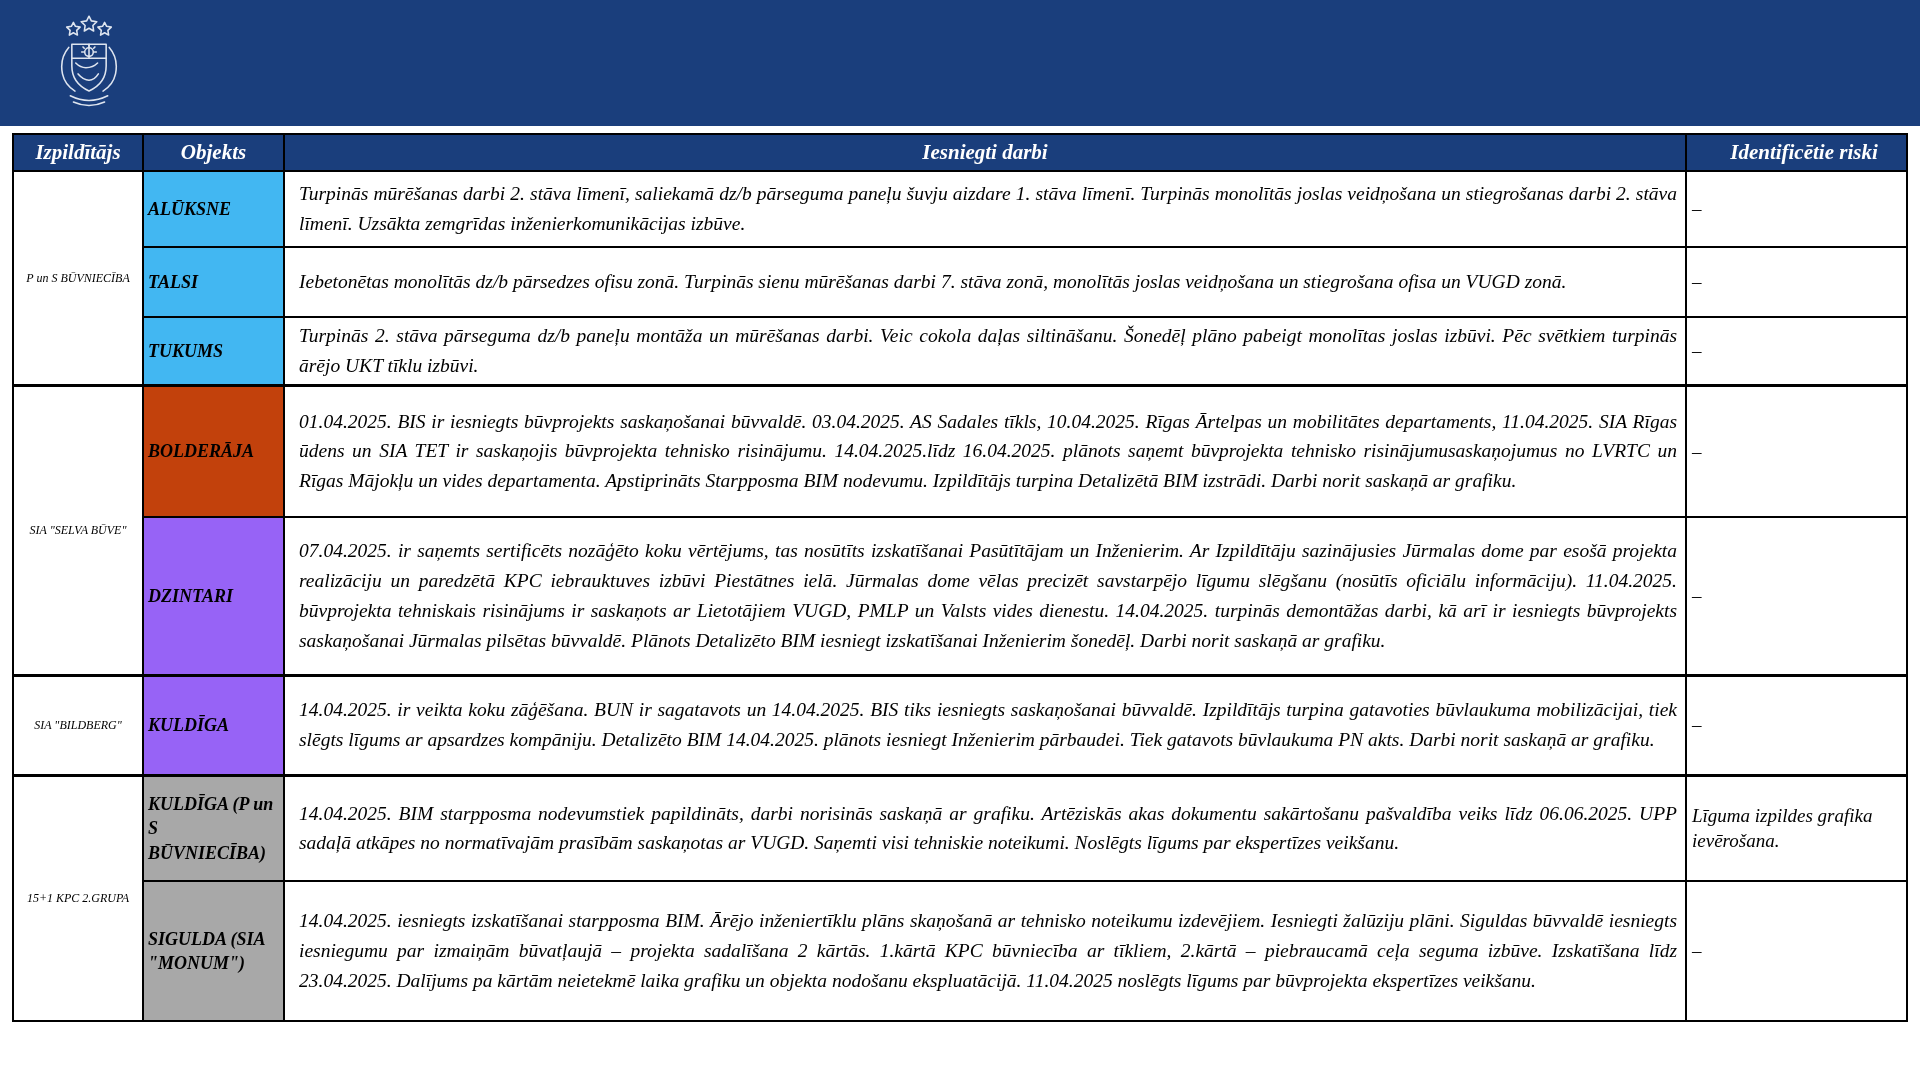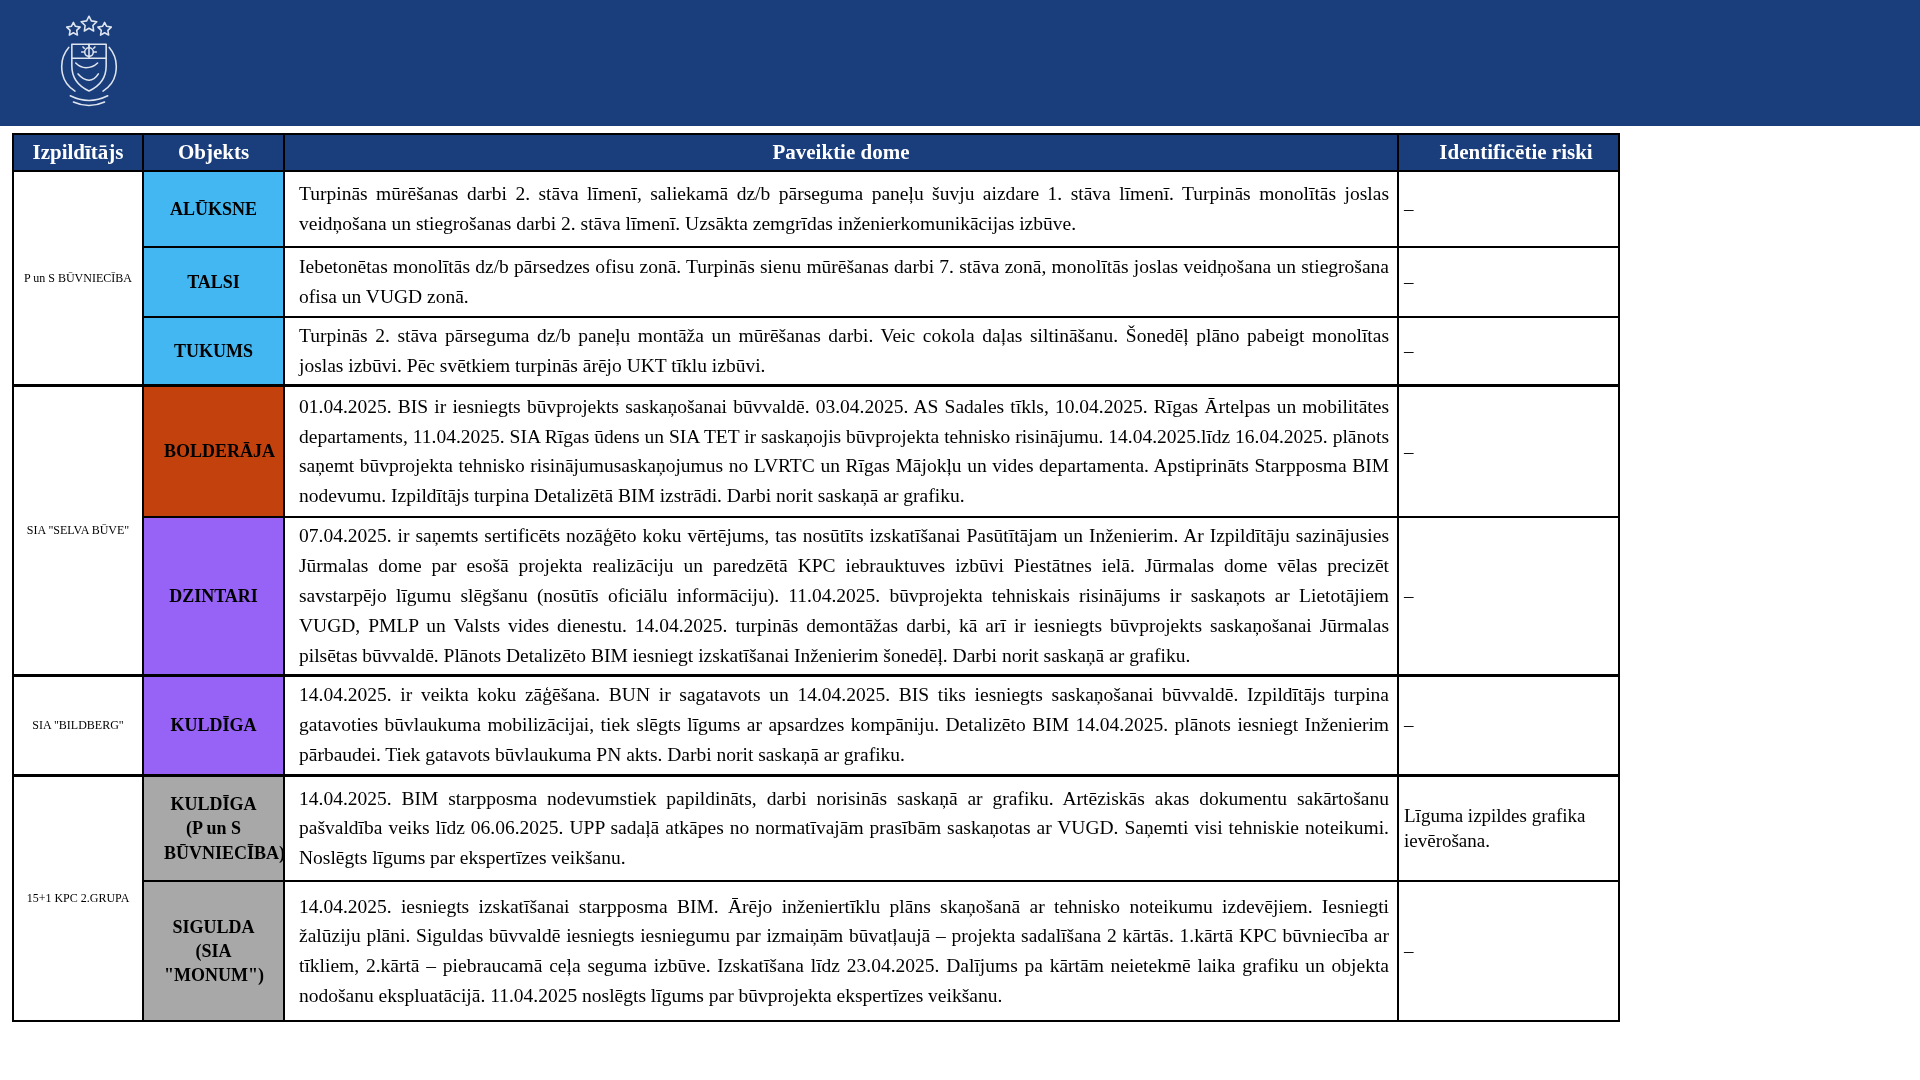--- a/index.html
+++ b/index.html
@@ -9,35 +9,35 @@
 
   
   .topbar { height:126px; background:#1A3E7C; display:flex; align-items:center;
             padding-left:50px; }
   .logo { width:78px; height:100px; display:flex; align-items:center; justify-content:center; }
   .logo svg { display:block; }
   .page-title { color:#ffffff; font-size:44px; font-weight:bold; margin-left:36px;
                 letter-spacing:0.3px; white-space:nowrap; }
 
   
-  table { border-collapse:collapse; table-layout:fixed; width:1608px; margin:7px 0 0 12px; }
+  table { border-collapse:collapse; table-layout:fixed; width:1896px; margin:7px 0 0 12px;font-style:italic; }
   col.c-exec  { width:130px; }
   col.c-obj   { width:141px; }
   col.c-works { width:auto;  }
   col.c-risk  { width:221px; }
 
   th, td { border:2px solid #000; }
   thead tr { height:37px; }
   th { background:#1A3E7C; color:#ffffff; font-size:21px; font-weight:bold;
        text-align:center; vertical-align:middle; padding:2px; }
 
   td.exec { background:#ffffff; text-align:center; vertical-align:middle;
             font-size:12px; line-height:1.35; padding:2px 3px; }
-  td.obj  { text-align:center; vertical-align:middle; font-size:18px; font-weight:bold;
-            line-height:1.35; padding:2px 20px; }
+  td.obj  { vertical-align:middle; font-size:18px; font-weight:bold;
+            line-height:1.35; padding:2px 4px; }
   td.works{ font-size:19.5px; line-height:1.53; padding:3px 8px 3px 14px;
             text-align:justify; text-align-last:left; vertical-align:middle; }
   td.risk { font-size:19px; line-height:1.35; padding:3px 5px; vertical-align:middle;
             text-align:left; background:#ffffff; }
 
   tr.h76  { height:76px; }
   tr.h70  { height:70px;border-radius:18px; }
   tr.h68  { height:68px; }
   tr.h132 { height:132px; }
   tr.h158 { height:158px; }
@@ -83,21 +83,21 @@
   <colgroup>
     <col class="c-exec">
       <col class="c-obj">
       <col class="c-works">
       <col class="c-risk">
   </colgroup>
   <thead>
     <tr>
       <th style="background-color: rgb(26, 62, 124);">Izpildītājs</th>
       <th style="background-color: rgb(26, 62, 124);">Objekts</th>
-      <th style="background-color: rgb(26, 62, 124);">Paveiktie dome</th>
+      <th style="background-color: rgb(26, 62, 124);">Iesniegti darbi</th>
       <th style="background-color: rgb(26, 62, 124); padding-left: 17px;">Identificētie riski</th>
     </tr>
   </thead>
   <tbody>
 
     <tr class="h76">
       <td class="exec" rowspan="3">P un S BŪVNIECĪBA</td>
       <td class="obj" style="background-color: rgb(66, 183, 242);">ALŪKSNE</td>
       <td class="works">Turpinās mūrēšanas darbi 2. stāva līmenī, saliekamā dz/b pārseguma paneļu šuvju aizdare 1. stāva līmenī. Turpinās monolītās joslas veidņošana un stiegrošanas darbi 2. stāva līmenī. Uzsākta zemgrīdas inženierkomunikācijas izbūve.</td>
       <td class="risk">–</td>

